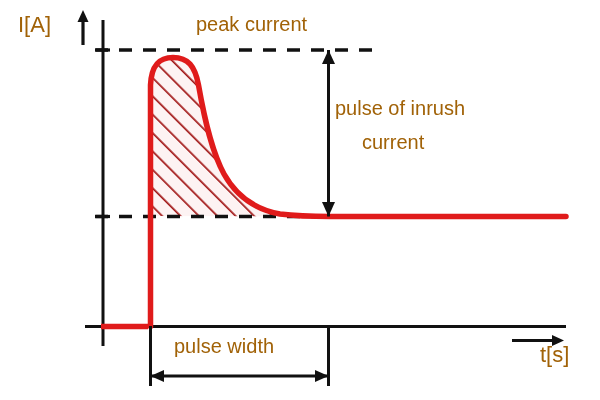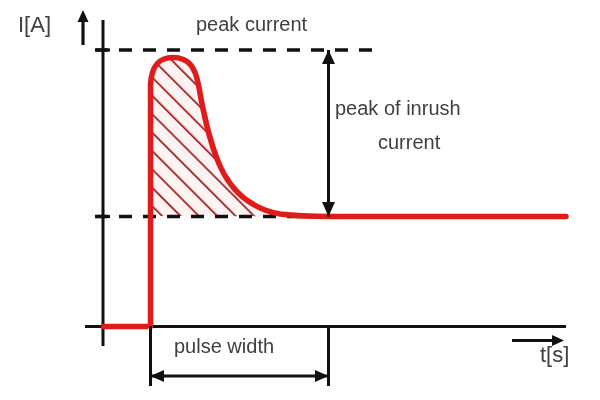--- a/index.html
+++ b/index.html
@@ -15,30 +15,30 @@
     overflow: hidden;
     font-family: "Liberation Sans", sans-serif;
   }
   #figure svg {
     position: absolute;
     left: 0;
     top: 0;
   }
   .lbl {
     position: absolute;
-    color: #404040;
+    color: #a16207;
     font-family: "Liberation Sans", sans-serif;
     white-space: nowrap;
     line-height: 1;
   }
   #label-axis-y      { left: 18px;  top: 14px;  font-size: 22px; }
   #label-axis-x      { left: 529px; top: 344px; font-size: 22px; margin-left: 11px; }
   #label-peak        { left: 196px; top: 14px;  font-size: 20px; }
   #label-inrush-1    { left: 335px; top: 98px;  font-size: 20px; }
-  #label-inrush-2    { left: 362px; top: 132px; font-size: 20px; margin-left: 16px; }
+  #label-inrush-2    { left: 362px; top: 132px; font-size: 20px; }
   #label-steady      { left: 341px; top: 190px; font-size: 20px; }
   #label-pulse-width { left: 174px; top: 336px; font-size: 20px; text-align: center; }
 </style>
 </head>
 <body>
 
 <div id="figure">
 
   <svg width="600" height="400" viewBox="0 0 600 400">
     <defs>
@@ -112,20 +112,20 @@
       <line x1="96" y1="216.5" x2="110" y2="216.5" stroke="#111111" stroke-width="3.2"></line>
     </g>
   </svg>
 
   <div class="lbl" id="label-axis-y">I[A]</div>
 
   <div class="lbl" id="label-axis-x">t[s]</div>
 
   <div class="lbl" id="label-peak">peak current</div>
 
-  <div class="lbl" id="label-inrush-1">peak of inrush</div>
+  <div class="lbl" id="label-inrush-1">pulse of inrush</div>
 
   <div class="lbl" id="label-inrush-2">current</div>
 
 
   <div class="lbl" id="label-pulse-width">pulse width</div>
 
 </div>
 
 </body></html>

